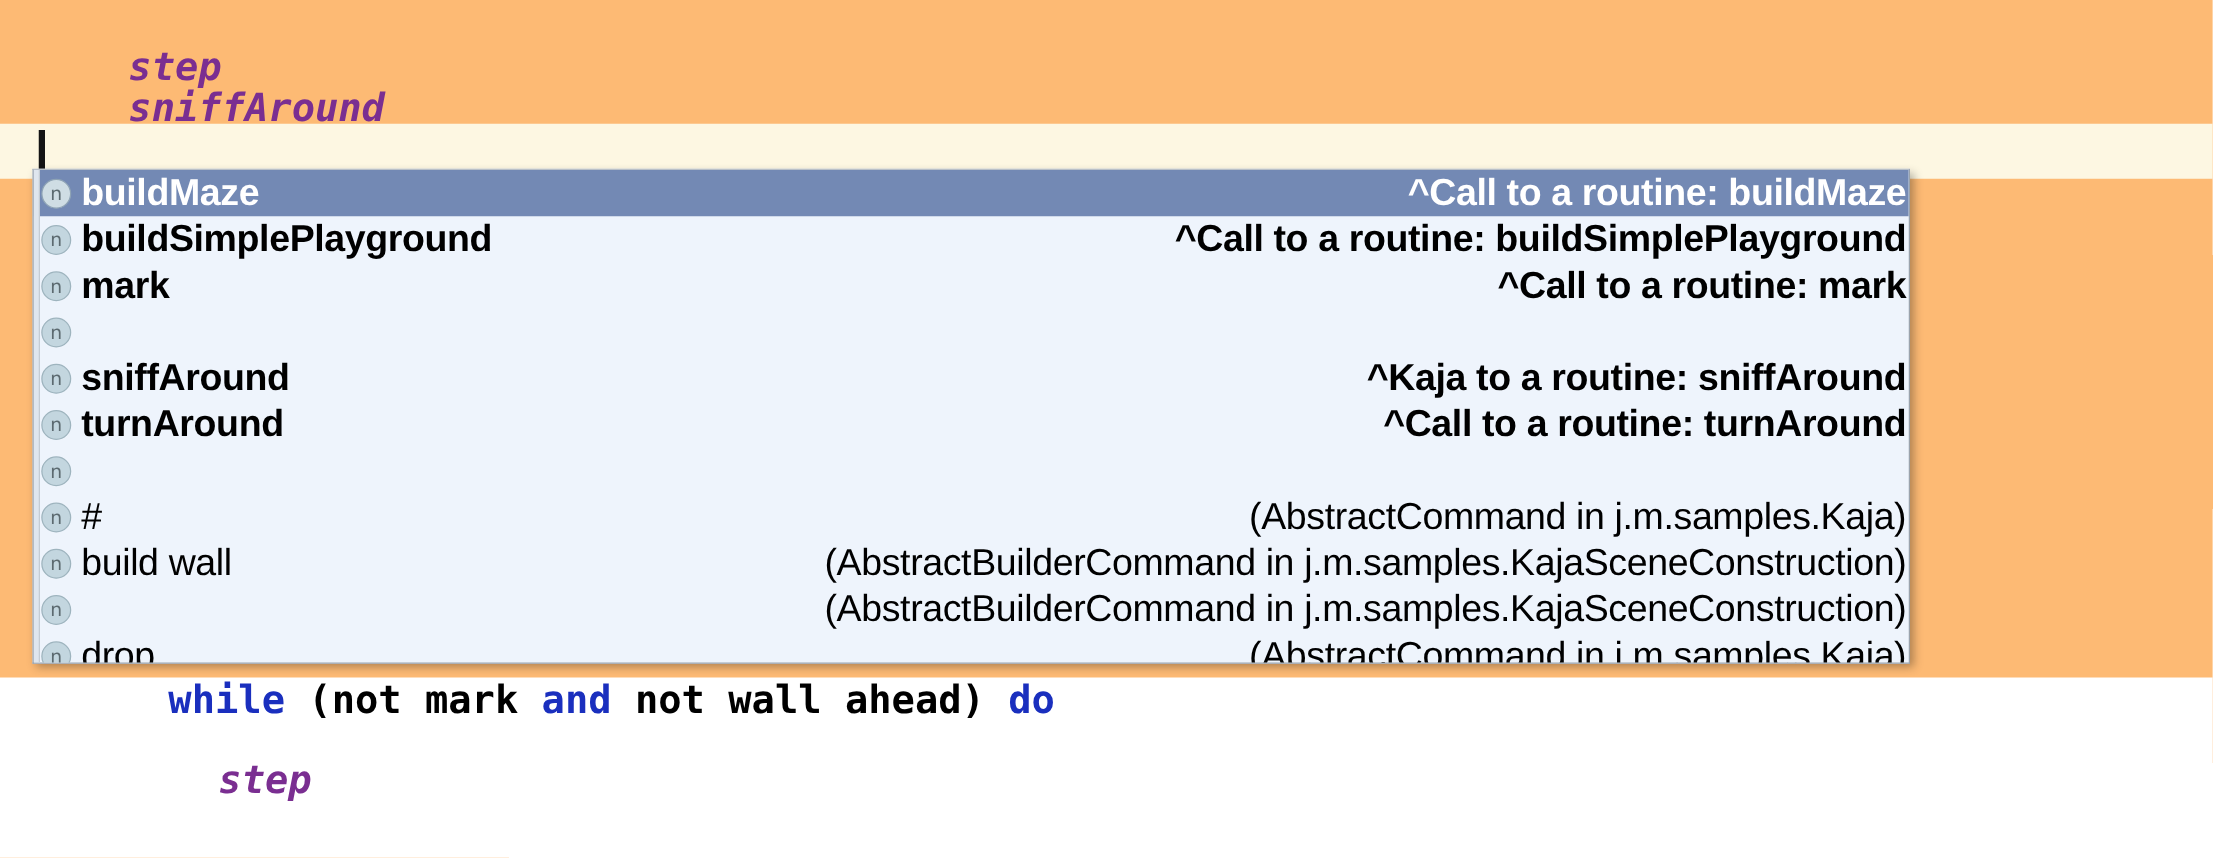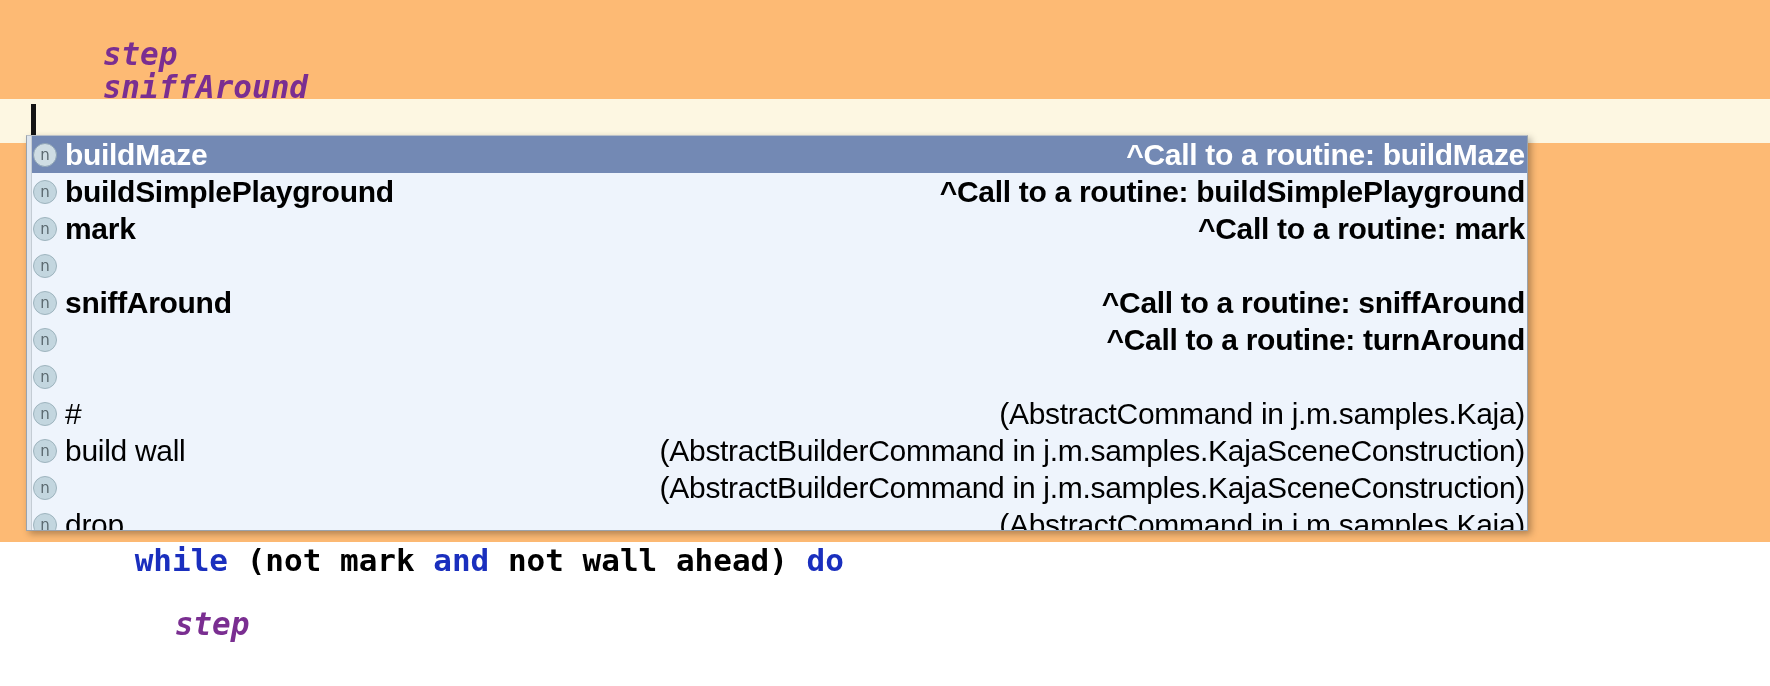--- a/index.html
+++ b/index.html
@@ -192,24 +192,25 @@
           <span class="cmp-icon">n</span>
           <span class="cmp-label bold">mark</span>
           <span class="cmp-desc bold">^Call to a routine: mark</span>
         </div>
         <div class="cmp-row">
           <span class="cmp-icon">n</span>
         </div>
         <div class="cmp-row">
           <span class="cmp-icon">n</span>
           <span class="cmp-label bold">sniffAround</span>
-          <span class="cmp-desc bold">^Call to a routine: sniffAround</span>
-        </div>
-        <div class="cmp-row">
-          <span class="cmp-icon">n</span>
+          <span class="cmp-desc bold">^Kaja to a routine: sniffAround</span>
+        </div>
+        <div class="cmp-row">
+          <span class="cmp-icon">n</span>
+          <span class="cmp-label bold">turnAround</span>
           <span class="cmp-desc bold">^Call to a routine: turnAround</span>
         </div>
         <div class="cmp-row">
           <span class="cmp-icon">n</span>
         </div>
         <div class="cmp-row">
           <span class="cmp-icon">n</span>
           <span class="cmp-label">#</span>
           <span class="cmp-desc">(AbstractCommand in j.m.samples.Kaja)</span>
         </div>

